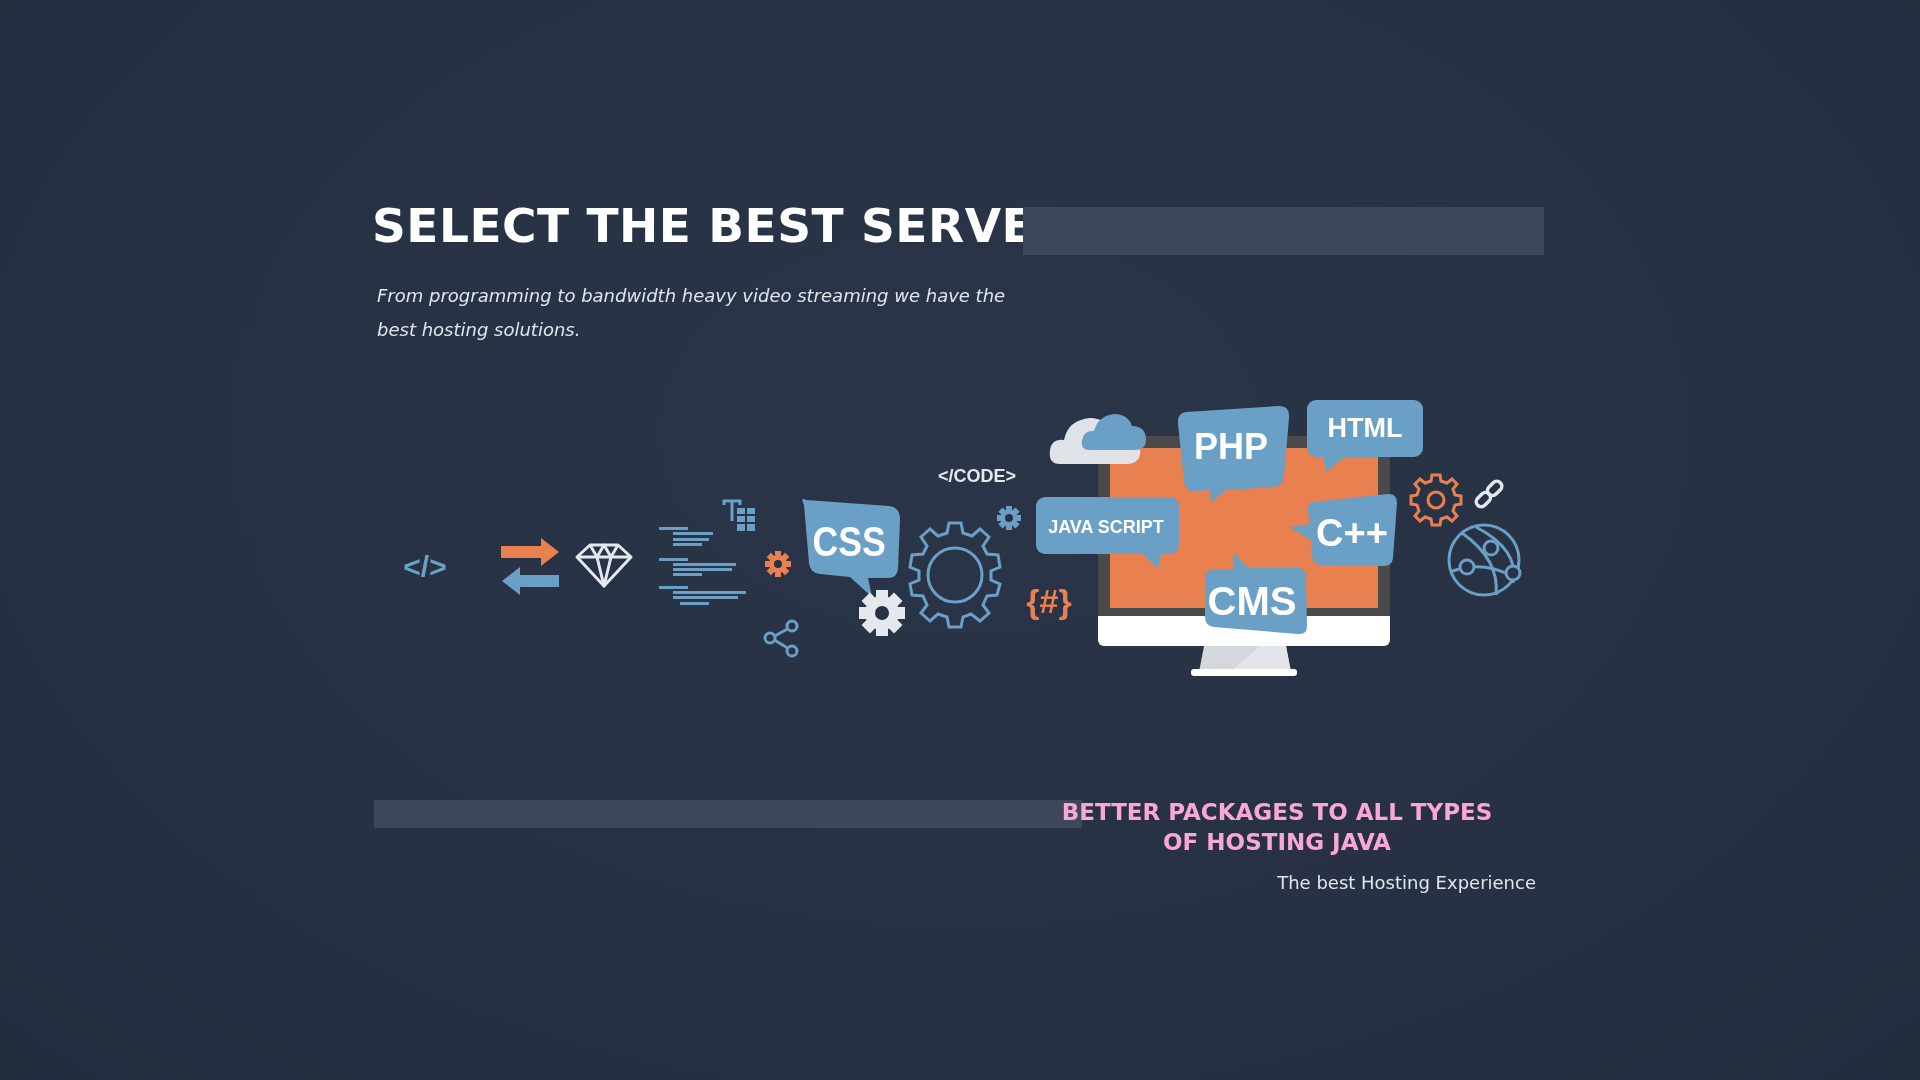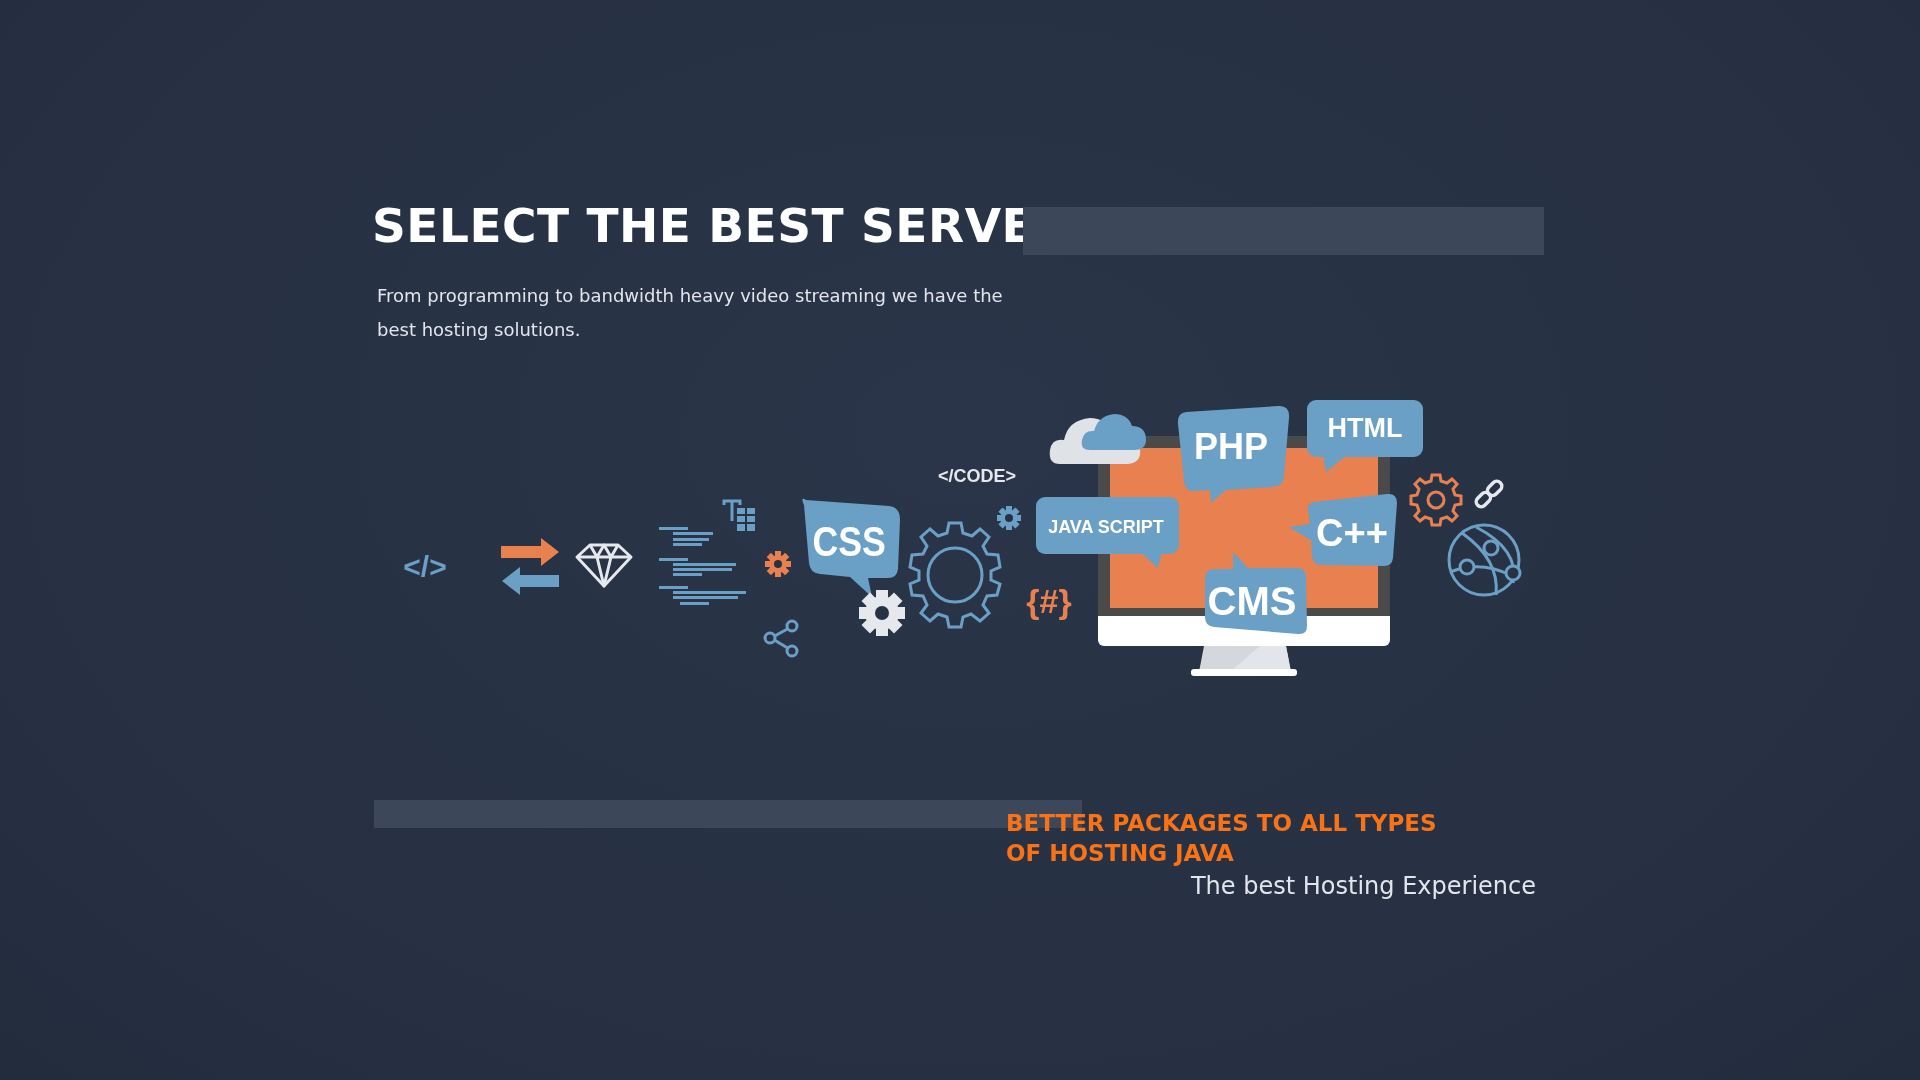--- a/index.html
+++ b/index.html
@@ -13,28 +13,28 @@
   .abs { position:absolute; }
   .title {
     left:372px; top:198px; font-size:47px; font-weight:bold; letter-spacing:0.5px;
     color:#ffffff; white-space:nowrap; margin:0;
   }
   .bar { background:#3d475a; }
   .bar-top { left:1023px; top:207px; width:521px; height:48px; }
   .bar-bottom { left:374px; top:800px; width:708px; height:28px; }
   .desc {
     left:377px; top:279px; width:640px; font-size:18px; line-height:34px;
-    color:#e2e6ec; font-weight:normal; margin:0;
+    color:#e2e6ec; font-weight:normal; margin:0;font-style:italic;
   }
   .sub-heading {
-    right:383px; top:797px; text-align:left; font-size:23px; font-weight:bold;
-    line-height:30px; color:#f97316; margin:11px; width:520px;
+    right:383px; top:797px; text-align:center; font-size:23px; font-weight:bold;
+    line-height:30px; color:#f9a8d4; margin:0; width:520px;
   }
   .sub-text {
-    right:384px; top:872px; text-align:right; font-size:24px; color:#e2e6ec; white-space:nowrap;
+    right:384px; top:872px; text-align:right; font-size:18px; color:#e2e6ec; white-space:nowrap;
   }
   .illus { left:0; top:0; width:1920px; height:1080px; pointer-events:none; }
   .bubble-text { font-family:"Liberation Sans", sans-serif; font-weight:bold; fill:#fff; }
 </style>
 </head>
 <body>
 
 <h1 class="abs title">SELECT THE BEST SERVER</h1>
 <div class="abs bar bar-top"></div>
 <p class="abs desc">From programming to bandwidth heavy video streaming we have the best hosting solutions.</p>

